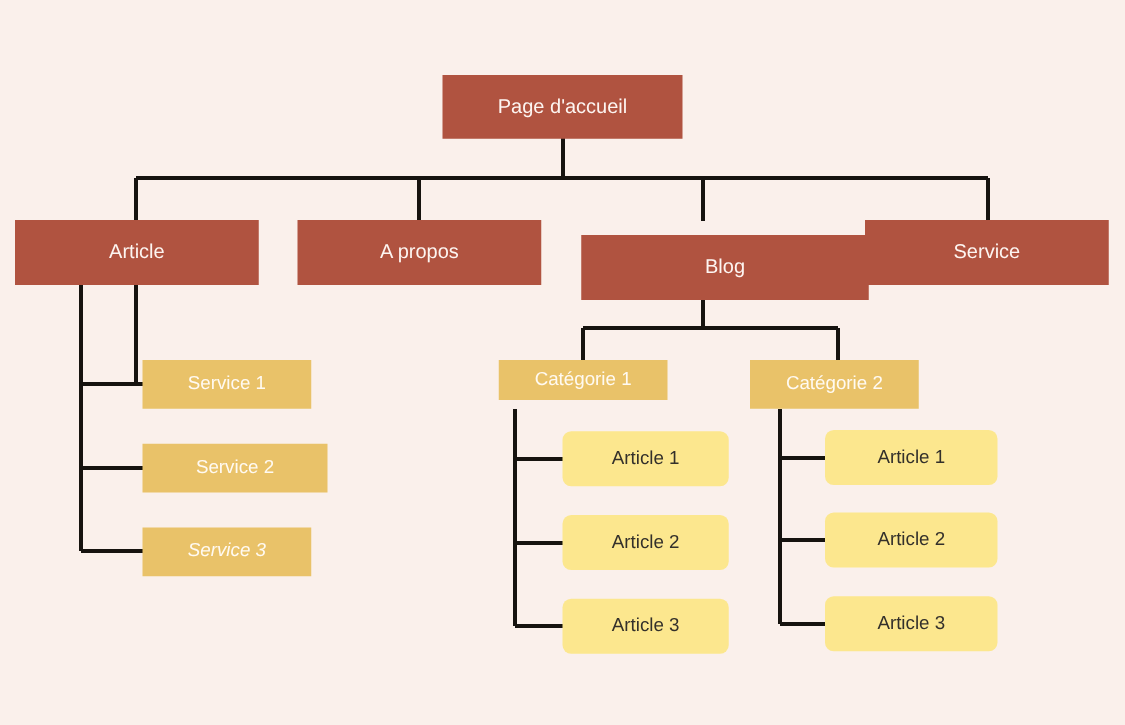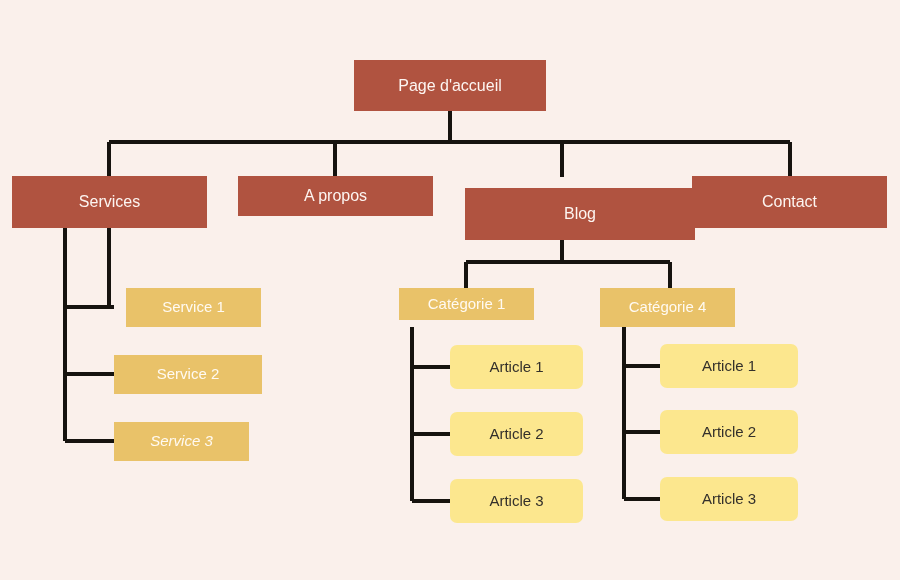--- a/index.html
+++ b/index.html
@@ -96,47 +96,47 @@
       <path d="M 624 432 L 662 432"></path>
       <path d="M 624 499 L 662 499"></path>
     </g>
   </svg>
 
   <div class="node level-root" style="left:354px; top:60px; width:192px; height:51px;">
     <span class="node-label">Page d'accueil</span>
   </div>
 
   <div class="node level-section" style="left:12px; top:176px; width:195px; height:52px;">
-    <span class="node-label">Services</span>
+    <span class="node-label">Article</span>
   </div>
-  <div class="node level-section" style="left:238px; top:176px; width:195px; height:40px;justify-content:center;">
+  <div class="node level-section" style="left:238px; top:176px; width:195px; height:52px;justify-content:center;">
     <span class="node-label">A propos</span>
   </div>
   <div class="node level-section" style="left:465px; top:176px; width:230px; height:52px;margin-top:12px;">
     <span class="node-label">Blog</span>
   </div>
   <div class="node level-section" style="left:692px; top:176px; width:195px; height:52px;">
-    <span class="node-label">Contact</span>
+    <span class="node-label">Service</span>
   </div>
 
-  <div class="node level-gold" style="left:114px; top:288px; width:135px; height:39px;margin-left:12px;">
+  <div class="node level-gold" style="left:114px; top:288px; width:135px; height:39px;">
     <span class="node-label">Service 1</span>
   </div>
   <div class="node level-gold" style="left:114px; top:355px; width:148px; height:39px;">
     <span class="node-label">Service 2</span>
   </div>
   <div class="node level-gold" style="left:114px; top:422px; width:135px; height:39px;font-style:italic;">
     <span class="node-label">Service 3</span>
   </div>
 
   <div class="node level-gold" style="left:399px; top:288px; width:135px; height:32px;">
     <span class="node-label">Catégorie 1</span>
   </div>
   <div class="node level-gold" style="left:600px; top:288px; width:135px; height:39px;">
-    <span class="node-label">Catégorie 4</span>
+    <span class="node-label">Catégorie 2</span>
   </div>
 
   <div class="node level-pale" style="left:450px; top:345px; width:133px; height:44px;">
     <span class="node-label">Article 1</span>
   </div>
   <div class="node level-pale" style="left:450px; top:412px; width:133px; height:44px;">
     <span class="node-label">Article 2</span>
   </div>
   <div class="node level-pale" style="left:450px; top:479px; width:133px; height:44px;">
     <span class="node-label">Article 3</span>

